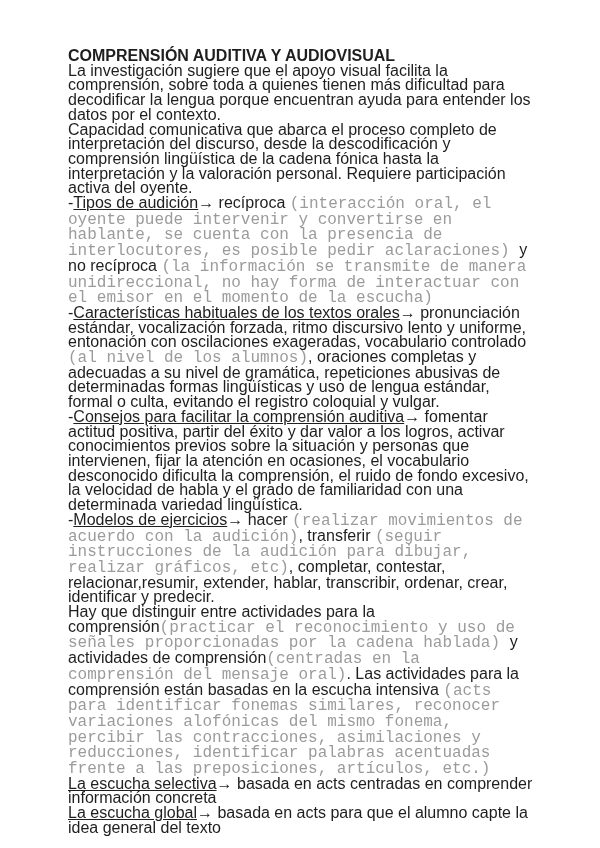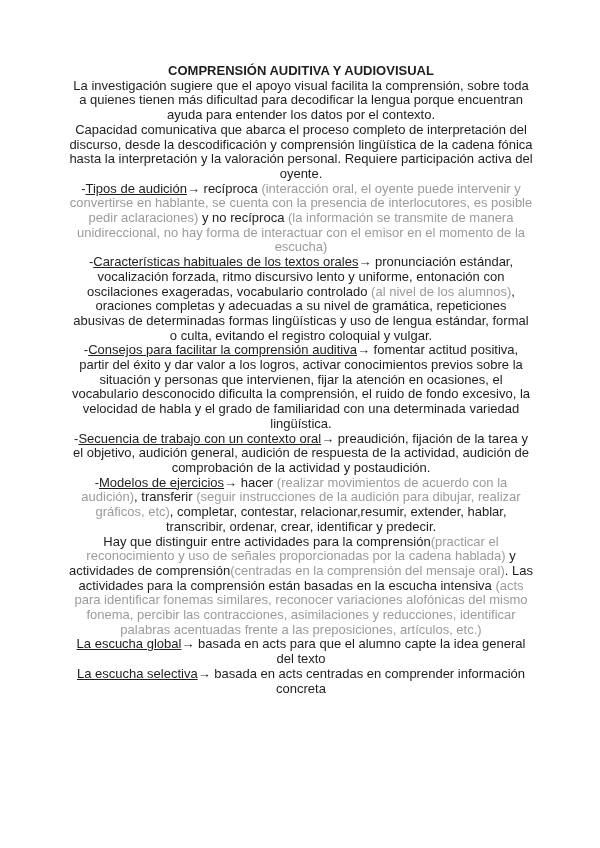--- a/index.html
+++ b/index.html
@@ -14,44 +14,43 @@
   .page {
     position: absolute;
     left: 0; top: 0;
     width: 600px;
     height: 848px;
     background: var(--page-bg, #ffffff);
   }
   .doc {
     position: absolute;
     left: 68px;
-    top: 64px;
+    top: 49px;
     width: 466px;
     color: var(--ink, #1e1e1e);
-    font-size: 13px;
+    font-size: 16px;
     line-height: 14.7px;
-    text-align: center;
+    text-align: left;
   }
   .para { margin: 0; }
   .title { font-weight: bold; }
   .run-b { font-weight: normal; }
   .run-u { text-decoration: underline; }
-  .run-g { color: var(--muted, #9b9b9b); }
+  .run-g { color: var(--muted, #9b9b9b); font-family: Liberation Mono, monospace; }
 </style>
 </head>
 <body style="--page-bg: #ffffff; --ink: #1e1e1e; --muted: #9b9b9b;">
 
 <div class="page">
   <div class="doc">
     <p class="para title">COMPRENSIÓN AUDITIVA Y AUDIOVISUAL</p>
 
   <p class="para"><span>La investigación sugiere que el apoyo visual facilita la comprensión, sobre toda a quienes tienen más dificultad para decodificar la lengua porque encuentran ayuda para entender los datos por el contexto.</span></p>
       <p class="para"><span>Capacidad comunicativa que abarca el proceso completo de interpretación del discurso, desde la descodificación y comprensión lingüística de la cadena fónica hasta la interpretación y la valoración personal. Requiere participación activa del oyente.</span></p>
       <p class="para"><span>-</span><span class="run-u">Tipos de audición</span><span>→ </span><span class="run-b">recíproca </span><span class="run-g">(interacción oral, el oyente puede intervenir y convertirse en hablante, se cuenta con la presencia de interlocutores, es posible pedir aclaraciones) </span><span class="run-b">y no recíproca </span><span class="run-g">(la información se transmite de manera unidireccional, no hay forma de interactuar con el emisor en el momento de la escucha)</span></p>
       <p class="para"><span>-</span><span class="run-u">Características habituales de los textos orales</span><span>→ pronunciación estándar, vocalización forzada, ritmo discursivo lento y uniforme, entonación con oscilaciones exageradas, vocabulario controlado </span><span class="run-g">(al nivel de los alumnos)</span><span>, oraciones completas y adecuadas a su nivel de gramática, repeticiones abusivas de determinadas formas lingüísticas y uso de lengua estándar, formal o culta, evitando el registro coloquial y vulgar.</span></p>
       <p class="para"><span>-</span><span class="run-u">Consejos para facilitar la comprensión auditiva</span><span>→ fomentar actitud positiva, partir del éxito y dar valor a los logros, activar conocimientos previos sobre la situación y personas que intervienen, fijar la atención en ocasiones, el vocabulario desconocido dificulta la comprensión, el ruido de fondo excesivo, la velocidad de habla y el grado de familiaridad con una determinada variedad lingüística.</span></p>
-      <p class="para"><span>-</span><span class="run-u">Secuencia de trabajo con un contexto oral</span><span>→ preaudición, fijación de la tarea y el objetivo, audición general, audición de respuesta de la actividad, audición de comprobación de la actividad y postaudición.</span></p>
       <p class="para"><span>-</span><span class="run-b run-u">Modelos de ejercicios</span><span>→ </span><span class="run-b">hacer </span><span class="run-g">(realizar movimientos de acuerdo con la audición)</span><span class="run-b">, transferir </span><span class="run-g">(seguir instrucciones de la audición para dibujar, realizar gráficos, etc)</span><span class="run-b">, completar, contestar, relacionar,resumir, extender, hablar, transcribir, ordenar, crear, identificar y predecir.</span></p>
       <p class="para"><span class="run-b">Hay que distinguir entre actividades para la comprensión</span><span class="run-g">(practicar el reconocimiento y uso de señales proporcionadas por la cadena hablada) </span><span class="run-b">y actividades de comprensión</span><span class="run-g">(centradas en la comprensión del mensaje oral)</span><span class="run-b">. Las actividades para la comprensión están basadas en la escucha intensiva </span><span class="run-g">(acts para identificar fonemas similares, reconocer variaciones alofónicas del mismo fonema, percibir las contracciones, asimilaciones y reducciones, identificar palabras acentuadas frente a las preposiciones, artículos, etc.)</span></p>
+      <p class="para"><span class="run-u">La escucha selectiva</span><span>→ basada en acts centradas en comprender información concreta</span></p>
       <p class="para"><span class="run-u">La escucha global</span><span>→ basada en acts para que el alumno capte la idea general del texto</span></p>
-      <p class="para"><span class="run-u">La escucha selectiva</span><span>→ basada en acts centradas en comprender información concreta</span></p>
     </div>
 </div>
 
 </body></html>

